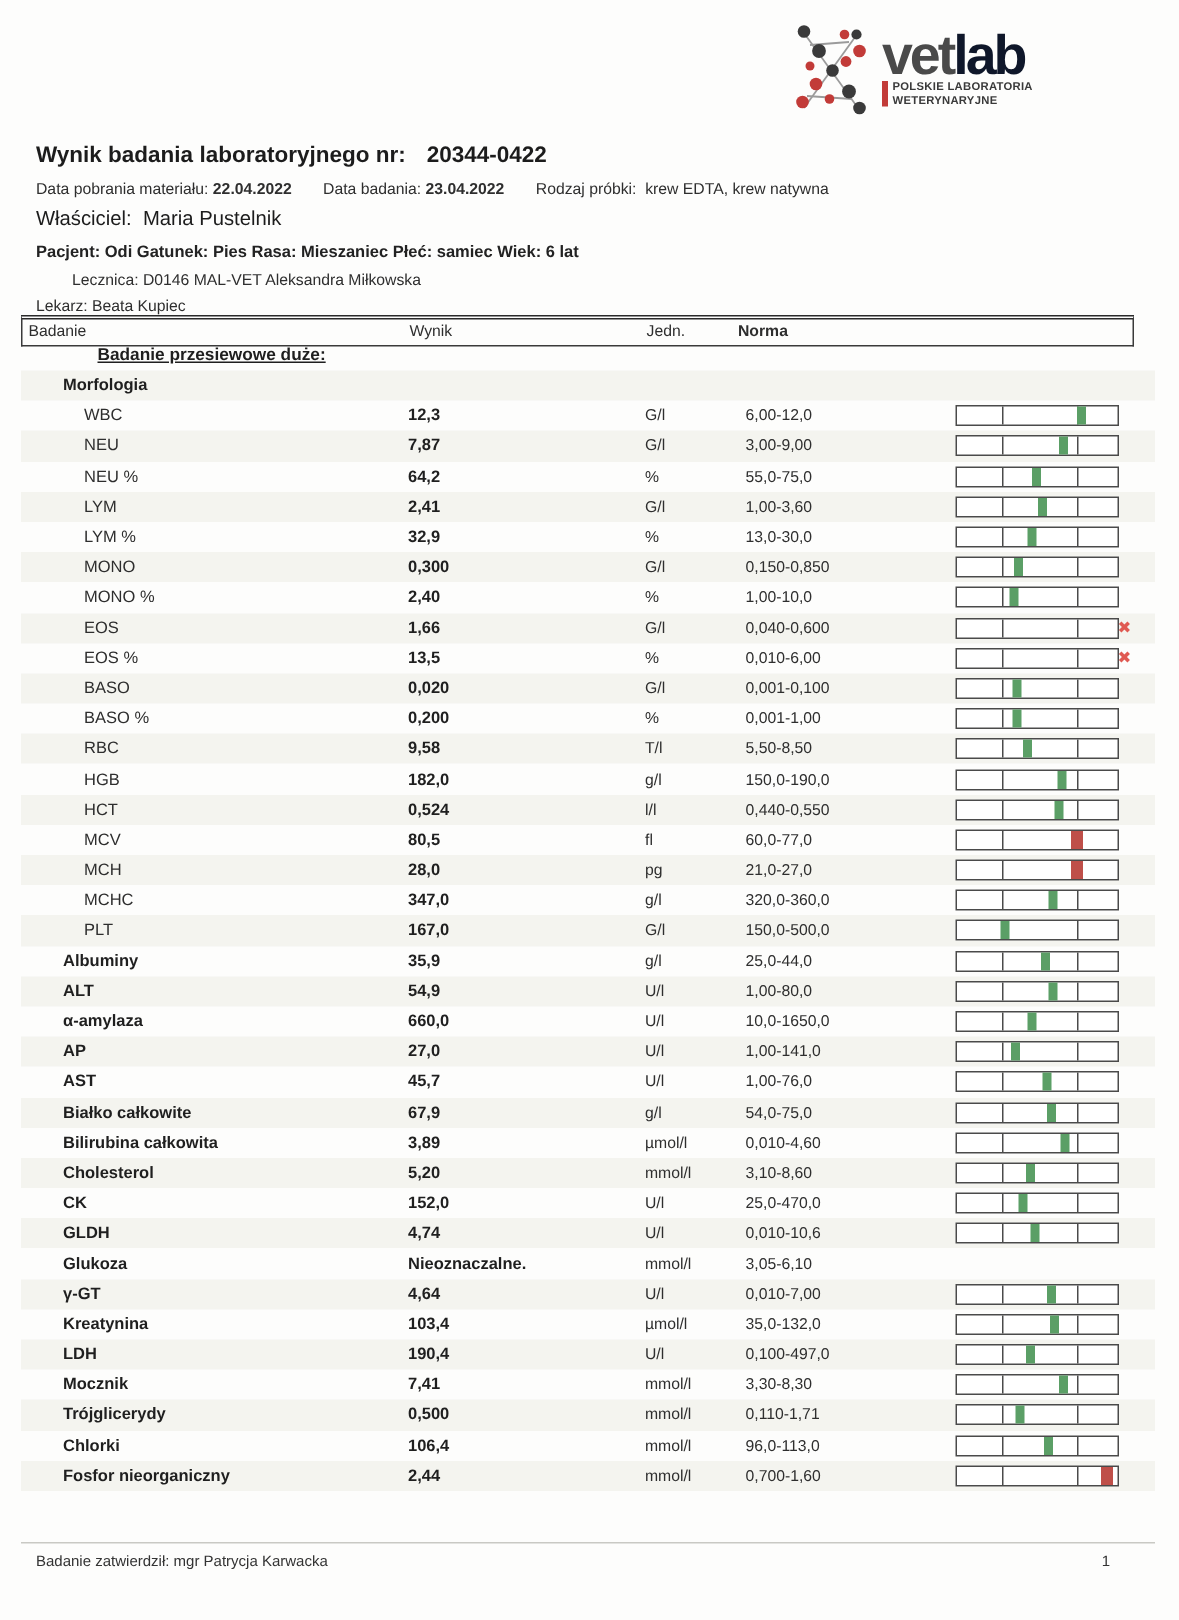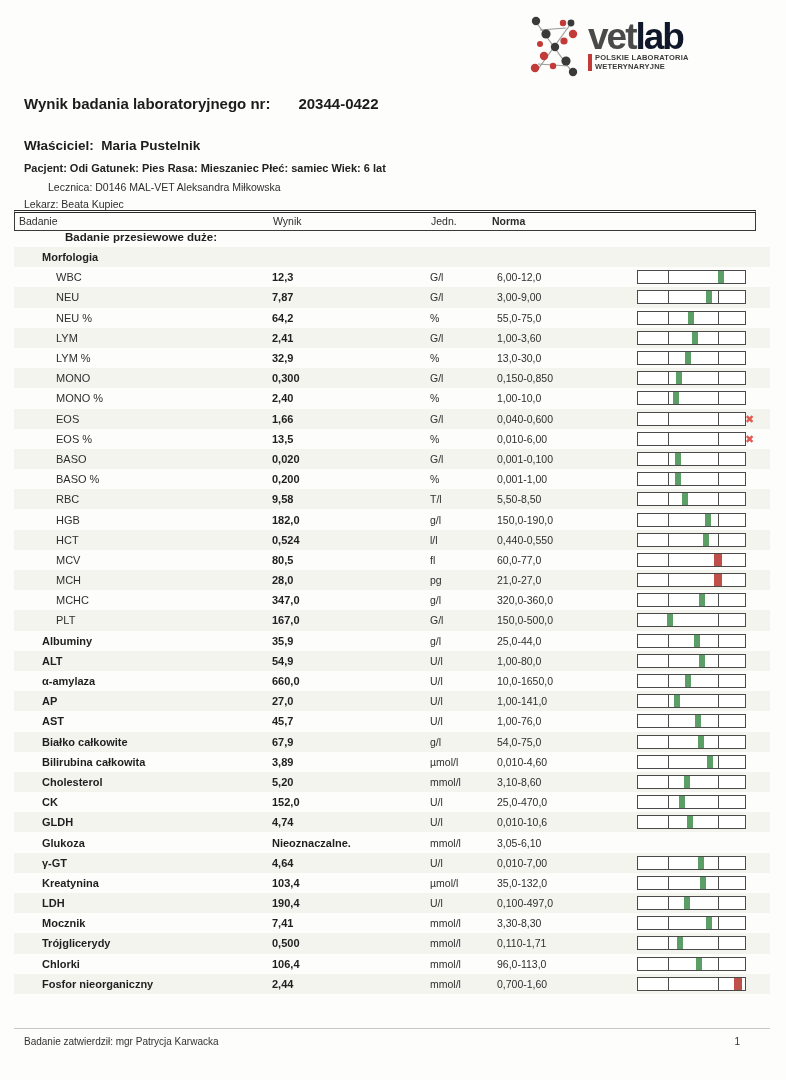--- a/index.html
+++ b/index.html
@@ -15,42 +15,42 @@
   .logo-textblock{margin-left:4px;margin-top:8px;}
   .logo-word{font-size:37px;font-weight:bold;letter-spacing:-2px;line-height:30px;}
   .logo-vet{color:#4a4a4a;}
   .logo-lab{color:#0f172a;}
   .logo-tagline{display:flex;margin-top:2px;}
   .logo-tagbar{width:4px;background:#c23b38;margin-right:3px;}
   .logo-taglines{font-size:7.5px;font-weight:bold;color:#3a3a3a;line-height:8.5px;letter-spacing:0.2px;}
   .company{position:absolute;top:88px;right:42px;text-align:right;font-size:10.5px;line-height:13px;color:#3c3c3c;}
   
   .title{position:absolute;left:24px;top:95px;font-size:15px;font-weight:bold;color:#1c1c1c;}
-  .title .nr{margin-left:28px;}
+  .title .nr{margin-left:14px;}
   .metaline{position:absolute;left:24px;top:120px;font-size:10.5px;color:#2e2e2e;}
   .metaline b{font-weight:bold;}
   .sp{display:inline-block;width:18px;}
-  .owner{position:absolute;left:24px;top:138px;font-size:13.5px;font-weight:bold;color:#1c1c1c;}
+  .owner{position:absolute;left:24px;top:138px;font-size:13.5px;font-weight:normal;color:#1c1c1c;}
   .patientline{position:absolute;left:24px;top:162px;font-size:11px;font-weight:bold;color:#222;}
   .clinic{position:absolute;left:24px;top:181px;font-size:10.5px;padding-left:24px;}
   .doctor{position:absolute;left:24px;top:198px;font-size:10.5px;}
   
   .thead{
     position:absolute;left:14px;top:210px;width:740px;height:17px;
     border:1px solid #3a3a3a;border-top:3px double #2a2a2a;
     font-size:10.5px;color:#2e2e2e;
   }
   .thead span{position:absolute;top:2px;}
   .th-badanie{left:4px;}
   .th-wynik{left:258px;}
   .th-jedn{left:416px;}
   .th-norma{left:477px;font-weight:bold;}
   .section-title{
     position:absolute;left:24px;top:231px;font-size:11.5px;font-weight:bold;
-    color:#1f1f1f;padding-left:41px;
+    text-decoration:underline;color:#1f1f1f;padding-left:41px;
   }
   
   .rows{position:absolute;left:14px;top:247px;width:756px;}
   .row{position:relative;height:20.2px;display:flex;align-items:center;}
   .row.shaded{background:#f4f4ef;}
   .c-name{position:absolute;left:28px;font-size:11px;}
   .c-name.indent2{left:42px;}
   .c-name.boldname{font-weight:bold;color:#1f1f1f;}
   .c-value{position:absolute;left:258px;font-size:11px;font-weight:bold;color:#1f1f1f;}
   .c-unit{position:absolute;left:416px;font-size:10.5px;}
@@ -117,20 +117,25 @@
           </div>
         </div>
       </div>
     </div>
   </div>
 
 
   <div class="title">
     <span>Wynik badania laboratoryjnego nr:</span><span class="nr">20344-0422</span>
   </div>
+  <div class="metaline">
+    <span>Data pobrania materiału:</span> <b>22.04.2022</b><span class="sp"></span>
+    <span>Data badania:</span> <b>23.04.2022</b><span class="sp"></span>
+    <span>Rodzaj próbki:</span>&nbsp; <span>krew EDTA, krew natywna</span>
+  </div>
   <div class="owner">
     <span>Właściciel:</span>&nbsp; <span>Maria Pustelnik</span>
   </div>
   <div class="patientline">Pacjent: Odi     Gatunek: Pies     Rasa: Mieszaniec     Płeć: samiec     Wiek: 6 lat</div>
   <div class="clinic">
     <span>Lecznica:</span> <span>D0146 MAL-VET Aleksandra Miłkowska</span>
   </div>
   <div class="doctor">
     <span>Lekarz:</span> <span>Beata Kupiec</span>
   </div>

